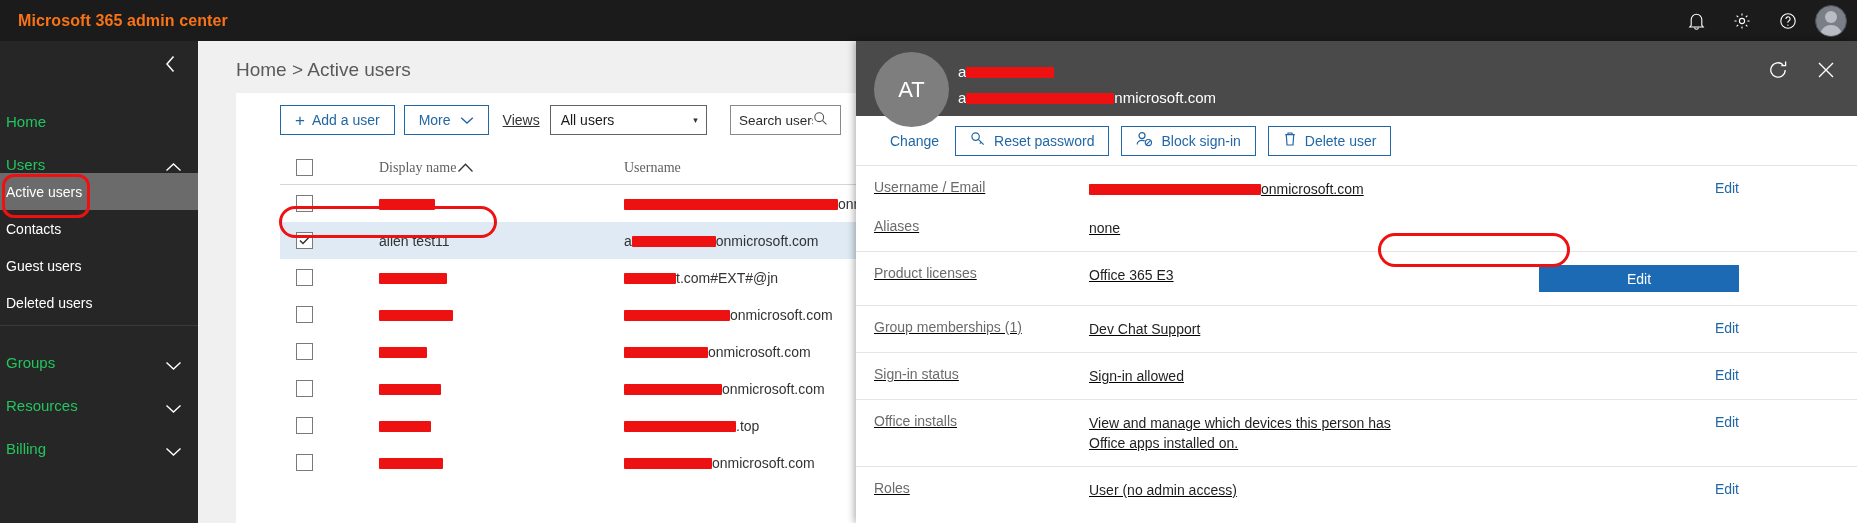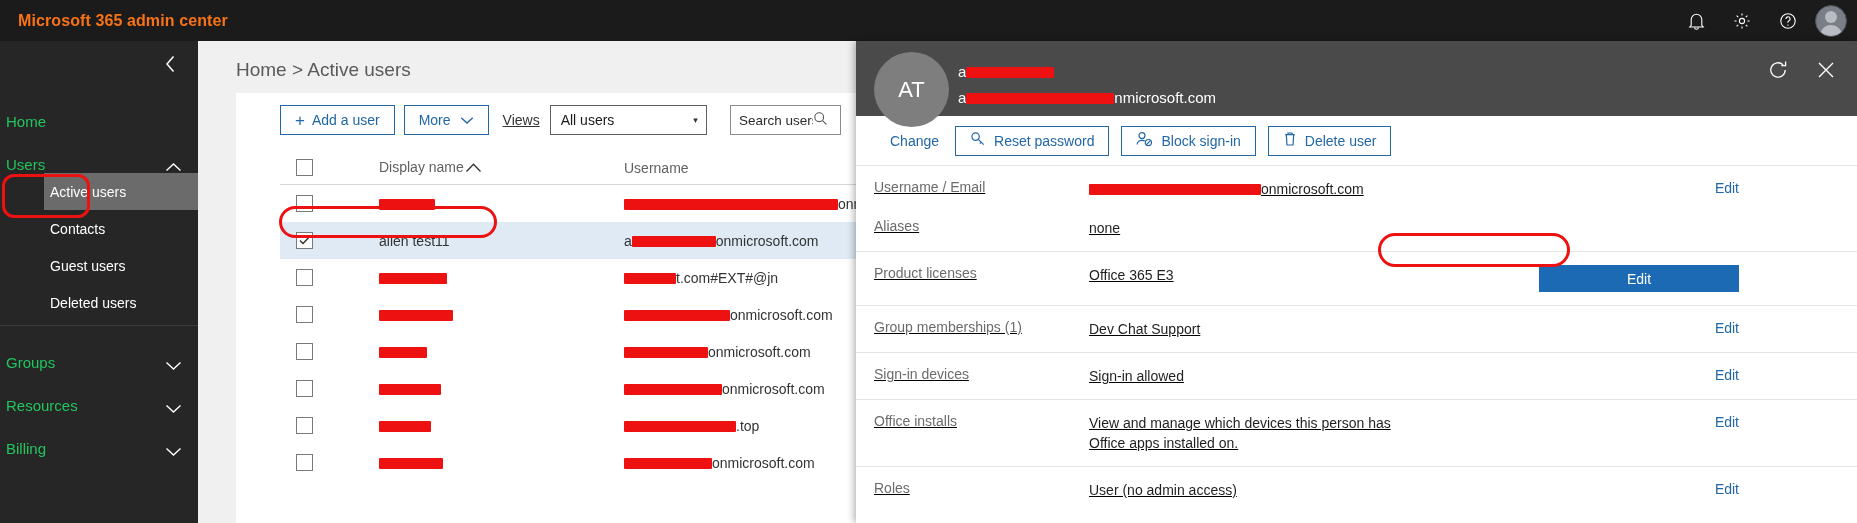--- a/index.html
+++ b/index.html
@@ -80,21 +80,20 @@
   .nav-item .chev {
     margin-left: auto; margin-right: 16px;
     display: flex; align-items: center;
   }
   .nav-sub {
     height: 37px;
     display: flex; align-items: center;
     padding-left: 6px;
     font-size: 14px;
     color: #ffffff;
-    margin-left: 44px;
   }
   .nav-sub.selected { background: #6b6b6b; }
   .nav-sep {
     height: 1px; background: #3a3a3a; margin: 4px 0 2px 0;
   }
   .group-label { font-size: 15px; }
 
   
   .main {
     position: absolute; top: 41px; left: 198px;
@@ -174,21 +173,21 @@
     width: 17px; height: 17px;
     border: 1px solid #7a7a7a; background: #ffffff;
     margin-left: 16px;
     display: flex; align-items: center; justify-content: center;
     flex: 0 0 auto; cursor: pointer;
   }
   .cb .tick { display: none; }
   .cb.checked .tick { display: block; }
   .col-name { width: 230px; margin-left: 66px; font-size: 14px; color: #444; }
   .col-user { width: 420px; margin-left: 15px; font-size: 14px; color: #444; }
-  .hdr-txt { color: #616161; font-size: 14px; }
+  .hdr-txt { color: #616161; font-size: 14px; font-family: Liberation Serif, serif; }
   .sort-caret { display: inline-block; vertical-align: -1px; margin-left: 1px; }
   .cell-val { color: #333333; font-size: 14px; }
   .redact {
     display: inline-block;
     background: #ee1111;
     height: 11px;
     border-radius: 1px;
     vertical-align: -1px;
   }
   .redact-mix { white-space: nowrap; font-size: 14px; color: #333; }
@@ -560,21 +559,21 @@
         <div class="dlabel">Product licenses</div>
         <div class="dvalue"><span>Office 365 E3</span></div>
         <div class="dedit"><button class="edit-primary">Edit</button></div>
       </div>
       <div class="drow">
         <div class="dlabel">Group memberships (1)</div>
         <div class="dvalue"><span>Dev Chat Support</span></div>
         <div class="dedit"><button class="edit-link">Edit</button></div>
       </div>
       <div class="drow">
-        <div class="dlabel">Sign-in devices</div>
+        <div class="dlabel">Sign-in status</div>
         <div class="dvalue"><span>Sign-in allowed</span></div>
         <div class="dedit"><button class="edit-link">Edit</button></div>
       </div>
       <div class="drow">
         <div class="dlabel">Office installs</div>
         <div class="dvalue"><span>View and manage which devices this person has Office apps installed on.</span></div>
         <div class="dedit"><button class="edit-link">Edit</button></div>
       </div>
       <div class="drow">
         <div class="dlabel">Roles</div>

